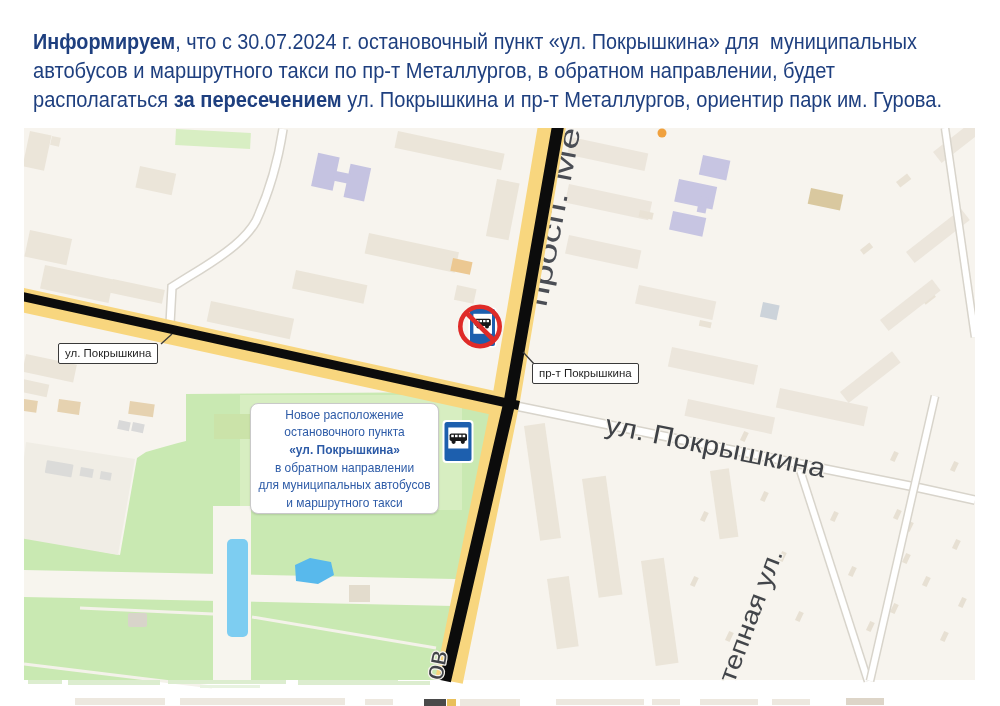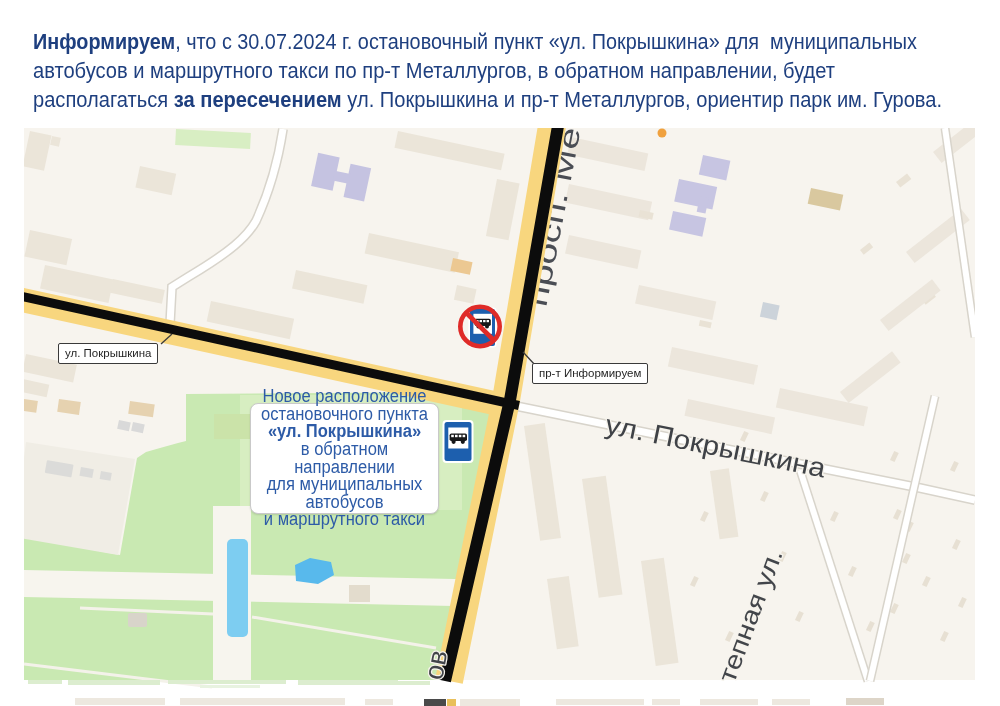--- a/index.html
+++ b/index.html
@@ -6,21 +6,21 @@
   body{width:1000px;height:706px;position:relative;overflow:hidden;
        font-family:"Liberation Sans",sans-serif;}
   .hline{position:absolute;left:33px;white-space:nowrap;color:#1e3f7f;
          font-size:21.5px;transform-origin:0 50%;}
   .lblbox{position:absolute;background:#fff;border:1.5px solid #3a3a3a;
           color:#1f1f1f;font-size:11.5px;white-space:nowrap;
           padding:3px 6px 4px 6px;border-radius:2px;}
   .callout{position:absolute;left:250px;top:403px;width:187px;height:109px;
            background:#fff;border:1px solid #c9c9c9;border-radius:8px;
            box-shadow:0 1px 2px rgba(0,0,0,.12);
-           color:#2d5ba7;font-size:18px;line-height:17.6px;text-align:center;
+           color:#2d5ba7;font-size:13px;line-height:17.6px;text-align:center;
            display:flex;align-items:center;justify-content:center;}
 </style>
 </head>
 <body>
 
 <div class="hline" style="top:30px;transform:scaleX(0.922);"><b>Информируем</b>, что с 30.07.2024 г. остановочный пункт «ул. Покрышкина» для&nbsp; муниципальных</div>
 
 <div class="hline" style="top:59px;transform:scaleX(0.9352);">автобусов и маршрутного такси по пр-т Металлургов, в обратном направлении, будет</div>
 
 <div class="hline" style="top:88px;transform:scaleX(0.9348);">располагаться <b>за пересечением</b> ул. Покрышкина и пр-т Металлургов, ориентир парк им. Гурова.</div>
@@ -289,13 +289,13 @@
     </g>
   </g>
 </svg>
 
 <div class="callout">
     <div style="transform:scaleX(0.92);">Новое расположение<br>остановочного пункта<br><b>«ул. Покрышкина»</b><br>в обратном направлении<br>для муниципальных автобусов<br>и маршрутного такси</div>
   </div>
 
 <div class="lblbox" style="left:58px;top:343px;">ул. Покрышкина</div>
 
-<div class="lblbox" style="left:532px;top:363px;">пр-т Информируем</div>
+<div class="lblbox" style="left:532px;top:363px;">пр-т Покрышкина</div>
 
 </body></html>

